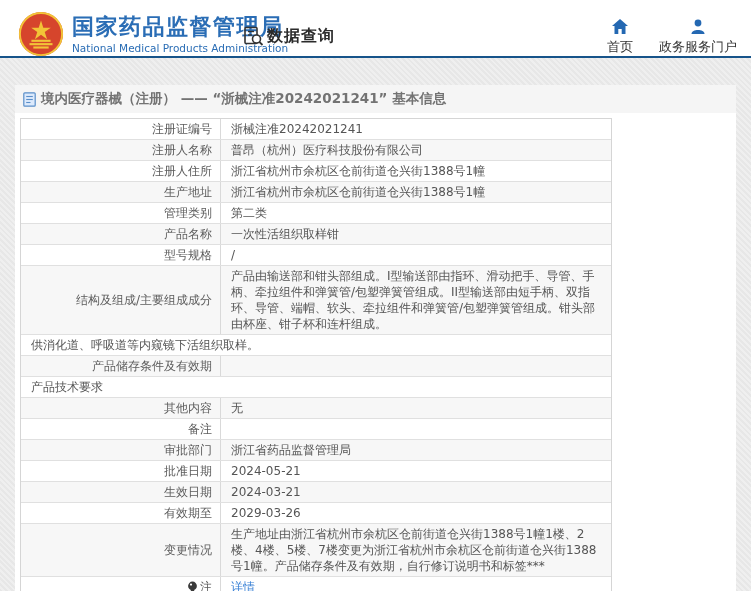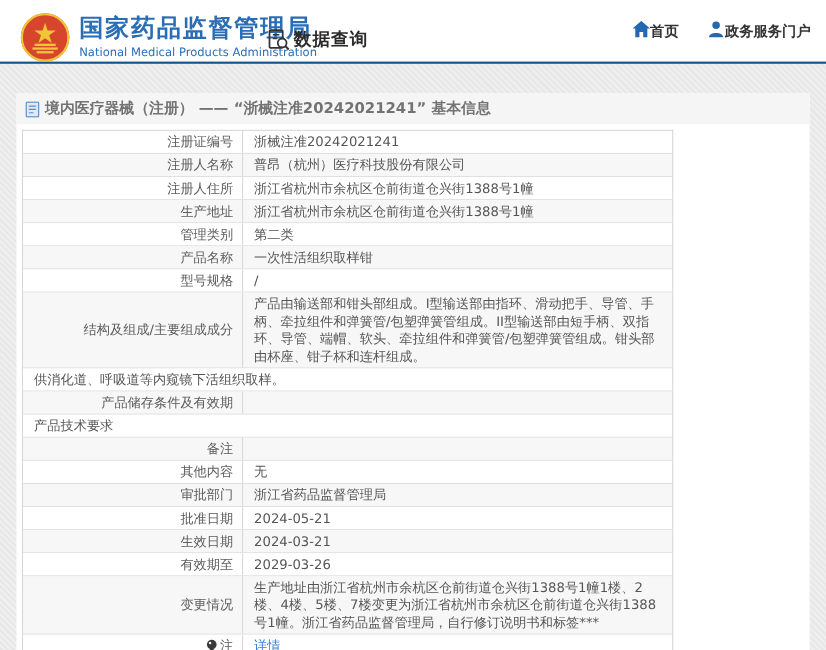--- a/index.html
+++ b/index.html
@@ -17,21 +17,21 @@
   }
   .brand { position:absolute; left:18px; top:11px; display:flex; align-items:center; cursor:pointer; }
   .emblem { width:46px; height:46px; flex:0 0 46px; }
   .brand-text { margin-left:8px; }
   .brand-cn { font-size:22px; font-weight:bold; color:#2a6db5; letter-spacing:1.5px; line-height:26px; }
   .brand-en { font-size:10.5px; color:#2a6db5; margin-top:2px; }
   .data-query { position:absolute; left:243px; top:26px; display:flex; align-items:center; cursor:pointer; }
   .data-query svg { width:21px; height:21px; }
   .data-query span { font-size:16px; font-weight:bold; color:#2b2b2b; margin-left:3px; letter-spacing:1px; }
   .top-nav { position:absolute; right:14px; top:19px; display:flex; gap:26px; }
-  .nav-item { display:flex; flex-direction:row; align-items:center; cursor:pointer; text-decoration:none;font-weight:bold; }
+  .nav-item { display:flex; flex-direction:column; align-items:center; cursor:pointer; text-decoration:none; }
   .nav-item svg { width:16px; height:15px; margin-bottom:4px; }
   .nav-item span { font-size:13px; color:#333333; }
   
   .panel {
     position:absolute; left:15px; top:85px; width:721px;
     background:#ffffff; padding-bottom:1px;
   }
   .breadcrumb {
     height:28px; display:flex; align-items:center;
     background:#f5f5f5; padding-left:8px;
@@ -165,30 +165,30 @@
   <div class="row">
     <div class="cell-label">产品储存条件及有效期</div>
     <div class="cell-value"></div>
   </div>
 
   <div class="row">
     <div class="cell-value">产品技术要求</div>
   </div>
 
   <div class="row">
+    <div class="cell-label">其他内容</div>
+    <div class="cell-value">无</div>
+  </div>
+
+  <div class="row">
     <div class="cell-label">备注</div>
     <div class="cell-value"></div>
   </div>
 
   <div class="row">
-    <div class="cell-label">其他内容</div>
-    <div class="cell-value">无</div>
-  </div>
-
-  <div class="row">
     <div class="cell-label">审批部门</div>
     <div class="cell-value">浙江省药品监督管理局</div>
   </div>
 
   <div class="row">
     <div class="cell-label">批准日期</div>
     <div class="cell-value">2024-05-21</div>
   </div>
 
   <div class="row">
@@ -196,21 +196,21 @@
     <div class="cell-value">2024-03-21</div>
   </div>
 
   <div class="row">
     <div class="cell-label">有效期至</div>
     <div class="cell-value">2029-03-26</div>
   </div>
 
   <div class="row">
     <div class="cell-label">变更情况</div>
-    <div class="cell-value">生产地址由浙江省杭州市余杭区仓前街道仓兴街1388号1幢1楼、2楼、4楼、5楼、7楼变更为浙江省杭州市余杭区仓前街道仓兴街1388号1幢。浙江省药品监督管理局，自行修订说明书和标签***</div>
+    <div class="cell-value">生产地址由浙江省杭州市余杭区仓前街道仓兴街1388号1幢1楼、2楼、4楼、5楼、7楼变更为浙江省杭州市余杭区仓前街道仓兴街1388号1幢。产品储存条件及有效期，自行修订说明书和标签***</div>
   </div>
 
   <div class="row">
     <div class="cell-label"><svg viewBox="0 0 11 12" class="bulb">
             <circle cx="5.5" cy="5" r="4.4" fill="#3a3a3a"></circle>
             <rect x="3.8" y="9" width="3.4" height="2.4" fill="#3a3a3a"></rect>
             <circle cx="4" cy="3.6" r="1.1" fill="#ffffff"></circle>
           </svg>注</div>
     <div class="cell-value"><a class="detail-link">详情</a></div>
   </div>

